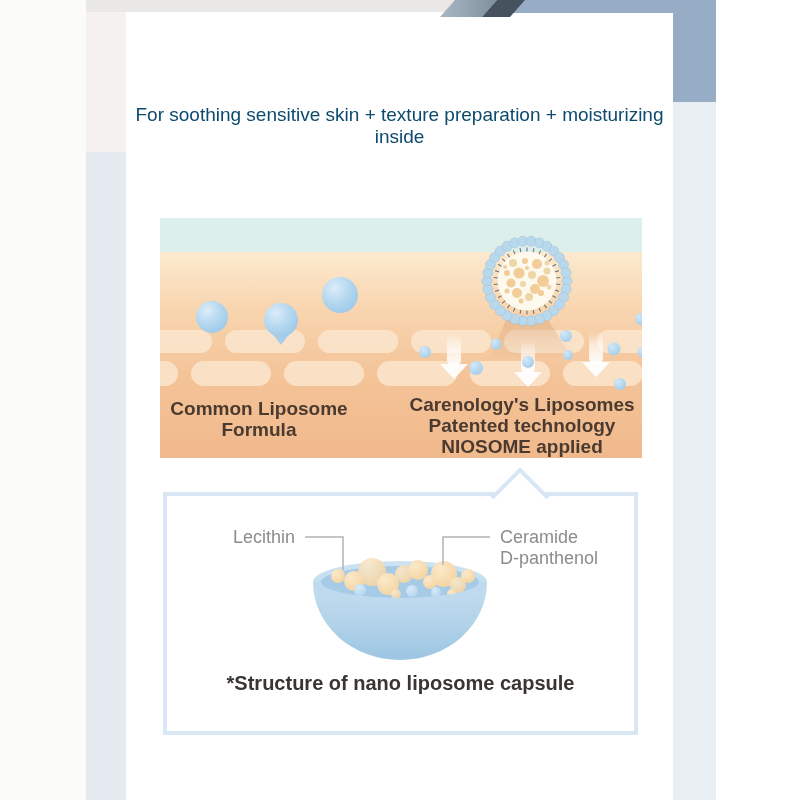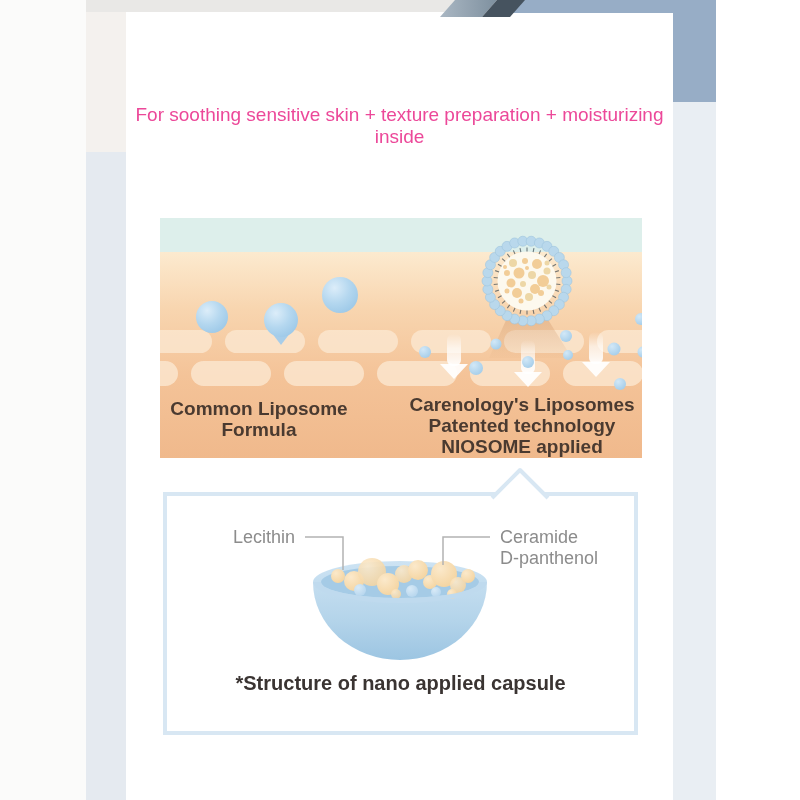--- a/index.html
+++ b/index.html
@@ -11,21 +11,21 @@
   #left-col-top{left:86px;top:0;width:40px;height:152px;background:#f4f1ee;}
   #left-col-bottom{left:86px;top:152px;width:40px;height:648px;background:#e5eaf0;}
   #content-card{left:126px;top:12px;width:547px;height:788px;background:#ffffff;}
   #top-strip{left:86px;top:0;width:420px;height:12px;background:#e9e8e6;}
   #top-band{left:505px;top:0;width:211px;height:13px;background:#97adc6;}
   #side-band-dark{left:673px;top:13px;width:43px;height:89px;background:#97adc6;}
   #side-band-light{left:673px;top:102px;width:43px;height:698px;background:#e9eef3;}
   #right-margin{left:716px;top:0;width:84px;height:800px;background:#ffffff;}
   
   #subtitle{left:126px;top:104px;width:547px;text-align:center;
-            font-size:19px;color:#ec4899;letter-spacing:0px;}
+            font-size:19px;color:#0c4a6e;letter-spacing:0px;}
   #page-title{left:126px;top:130px;width:547px;text-align:center;
               font-family:"Liberation Serif",serif;font-size:38px;color:#1f1f1f;
               letter-spacing:1px;}
   
   #capsule-box{left:163px;top:492px;width:475px;height:243px;background:#fff;
                border:4px solid #d8e7f3;box-sizing:border-box;}
   #capsule-caption{left:167px;top:672px;width:467px;text-align:center;
                    font-size:20px;font-weight:600;color:#3a3432;}
   svg text{font-family:"Liberation Sans",sans-serif;}
 </style>
@@ -289,14 +289,14 @@
     <g stroke="#b3b3b3" stroke-width="1.5" fill="none">
       <path d="M105,32 L143,32 L143,65"></path>
       <path d="M290,32 L243,32 L243,60"></path>
     </g>
 
     <text x="95" y="38" text-anchor="end" font-size="18" fill="#8c8c8c">Lecithin</text>
     <text x="300" y="38" font-size="18" fill="#8c8c8c">Ceramide</text>
     <text x="300" y="59" font-size="18" fill="#8c8c8c">D-panthenol</text>
   </svg>
 
-  <div class="abs" id="capsule-caption">*Structure of nano applied capsule</div>
+  <div class="abs" id="capsule-caption">*Structure of nano liposome capsule</div>
 </div>
 
 </body></html>

